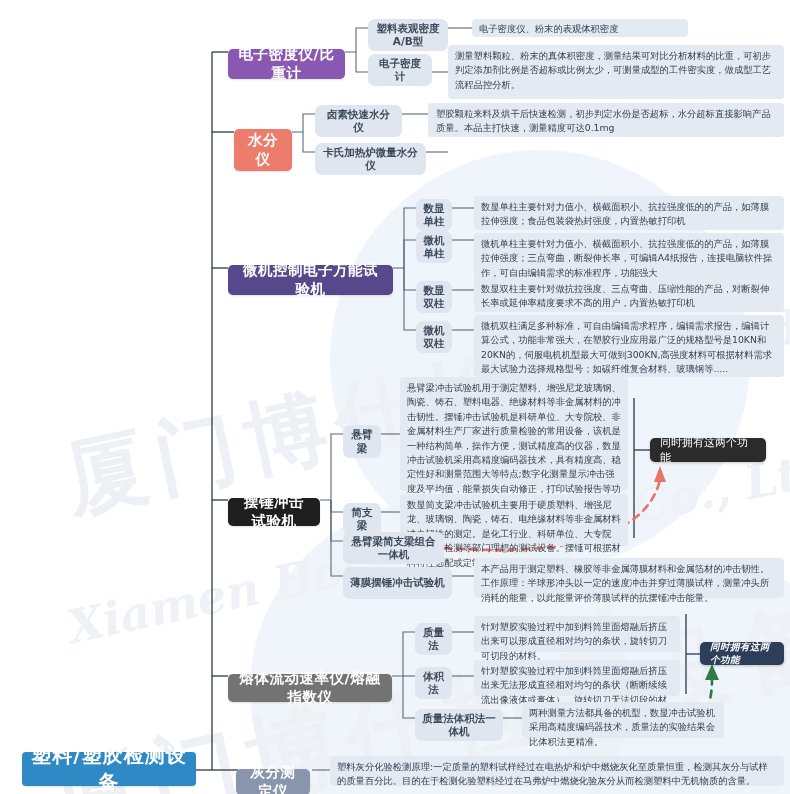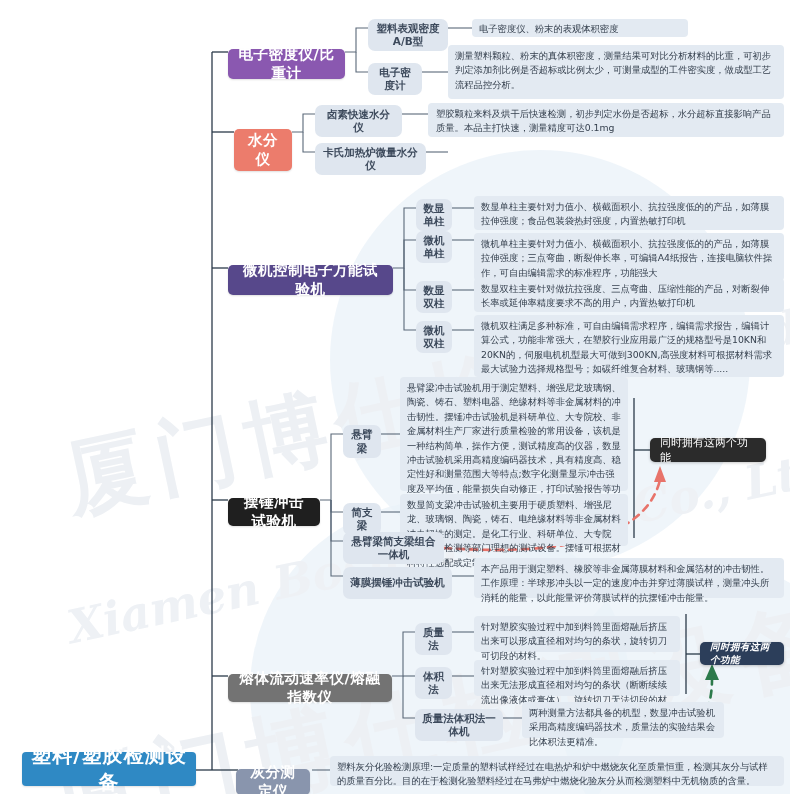--- a/index.html
+++ b/index.html
@@ -162,21 +162,21 @@
 
   <div class="node l1 purple" style="left:228px;top:37px;width:117px;height:30px;">
     <span>电子密度仪/比重计</span>
   </div>
 
   <div class="node l2" style="left:368px;top:19px;width:80px;height:18px;">
     <span>塑料表观密度A/B型</span>
   </div>
   <div class="leaf nowrap" style="left:472px;top:19px;width:216px;height:18px;line-height:11px;">电子密度仪、粉末的表观体积密度</div>
 
-  <div class="node l2" style="left:368px;top:63px;width:54px;height:18px;">
+  <div class="node l2" style="left:368px;top:54px;width:64px;height:18px;">
     <span>电子密度计</span>
   </div>
   <div class="leaf" style="left:448px;top:45px;width:336px;height:54px;">测量塑料颗粒、粉末的真体积密度，测量结果可对比分析材料的比重，可初步判定添加剂比例是否超标或比例太少，可测量成型的工件密实度，做成型工艺流程品控分析。</div>
 
   <div class="node l1 salmon" style="left:234px;top:117px;width:58px;height:42px;">
     <span>水分仪</span>
   </div>
 
   <div class="node l2" style="left:315px;top:105px;width:87px;height:18px;">
     <span>卤素快速水分仪</span>

